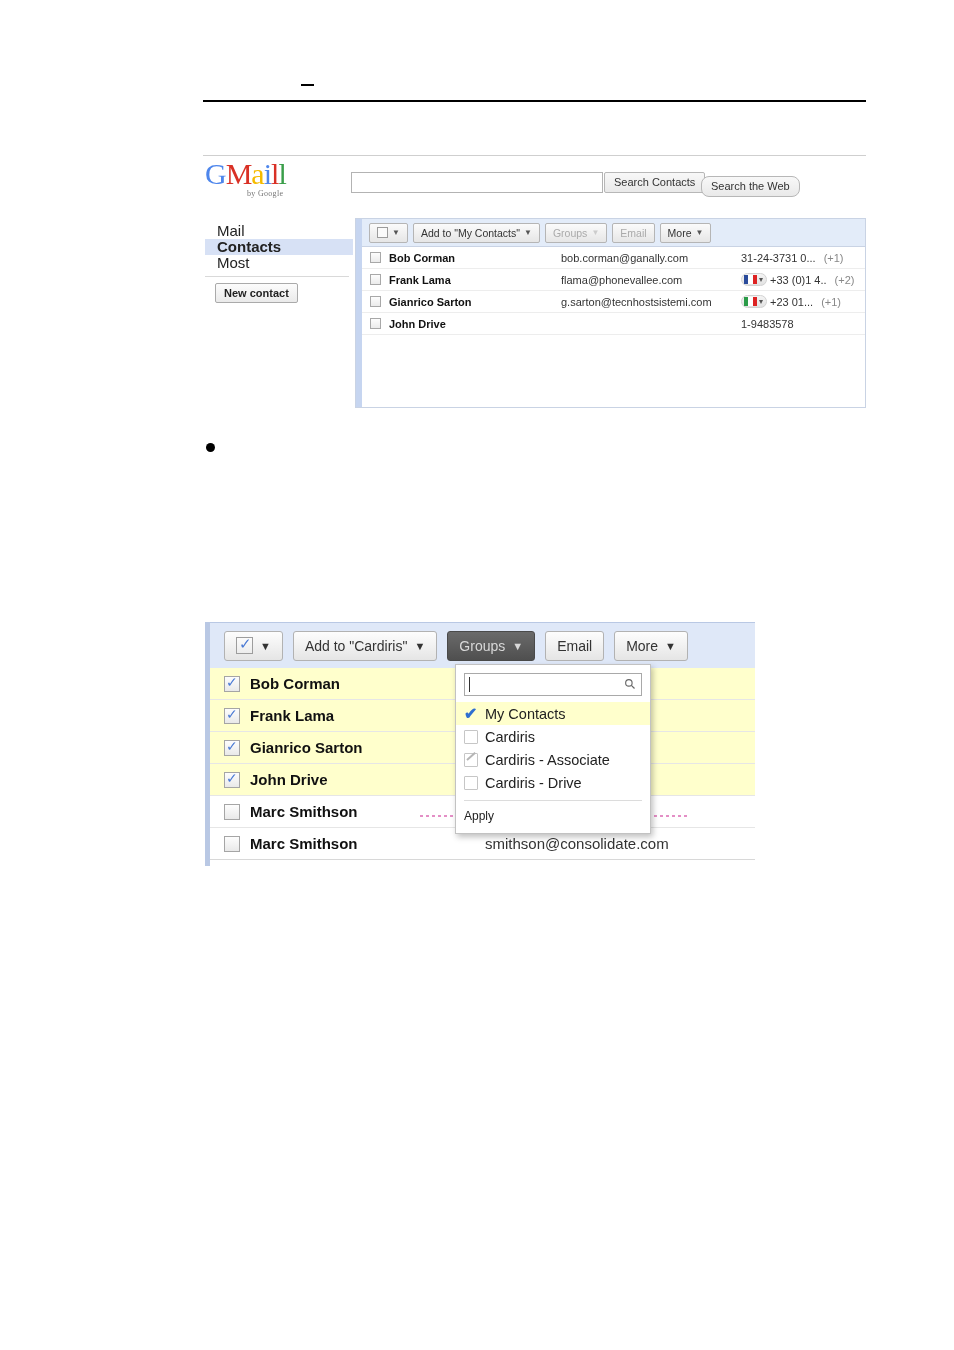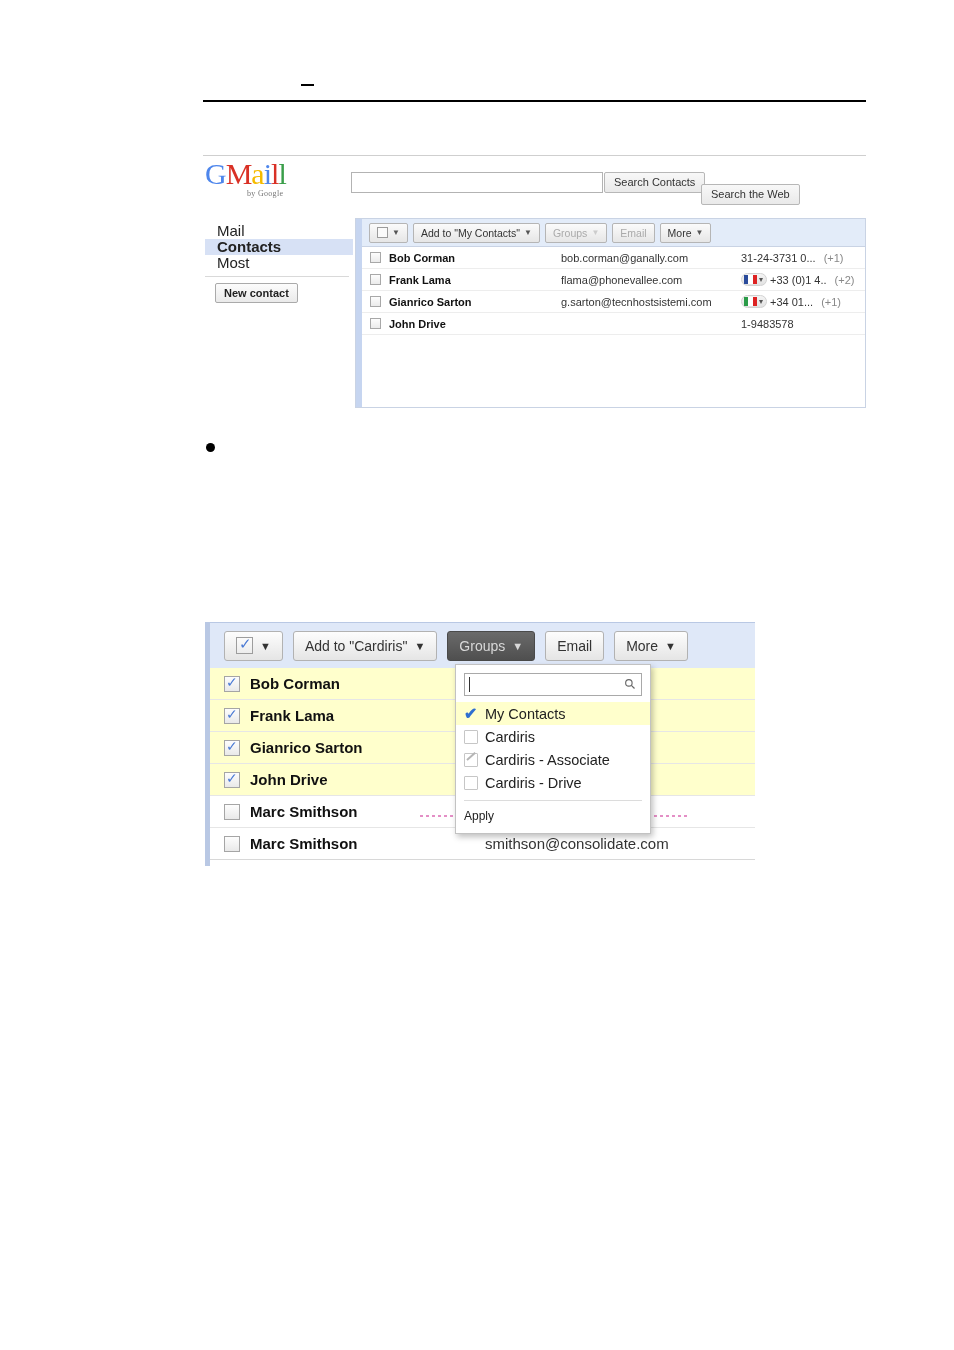--- a/index.html
+++ b/index.html
@@ -64,21 +64,21 @@
     padding:0 4px; font-family:"Liberation Sans", sans-serif;
   }
   .gbtn {
     display:inline-block; height:21px; line-height:19px;
     border:1px solid #b7b7b7; border-radius:2px;
     background:linear-gradient(#f8f8f8,#e9e9e9);
     font-size:11px; color:#333; padding:0 9px; white-space:nowrap;
     font-family:"Liberation Sans", sans-serif; text-align:center;
   }
   .search-btn1 { position:absolute; left:253px; top:0; }
-  .search-btn2 { position:absolute; left:350px; top:12px; }
+  .search-btn2 { position:absolute; left:350px; top:4px;border-radius:8px; }
 
   
   .nav { position:absolute; left:2px; top:68px; width:148px; }
   .nav-link {
     height:16px; line-height:16px; font-size:15px; color:#222;
     padding-left:12px;
   }
   .nav-link.sel { background:#d7e1f5; font-weight:bold; }
   .nav-sep { height:1px; background:#d9d9d9; margin:5px 0 6px 0; width:144px; }
   .newcontact-wrap { padding-left:10px; }
@@ -318,21 +318,21 @@
       </div>
       <div class="row1">
         <span class="r-cb"></span>
         <span class="r-name">Gianrico Sarton</span>
         <span class="r-mail">g.sarton@tecnhostsistemi.com</span>
         <span class="r-phone">
           <span class="flagpill">
             <span class="flag it"></span>
             <span class="caret">▾</span>
           </span>
-          <span>+34 01...</span>
+          <span>+23 01...</span>
           <span class="r-extra">(+1)</span>
         </span>
       </div>
       <div class="row1">
         <span class="r-cb"></span>
         <span class="r-name">John Drive</span>
         <span class="r-mail"></span>
         <span class="r-phone">
           <span>1-9483578</span>
         </span>

